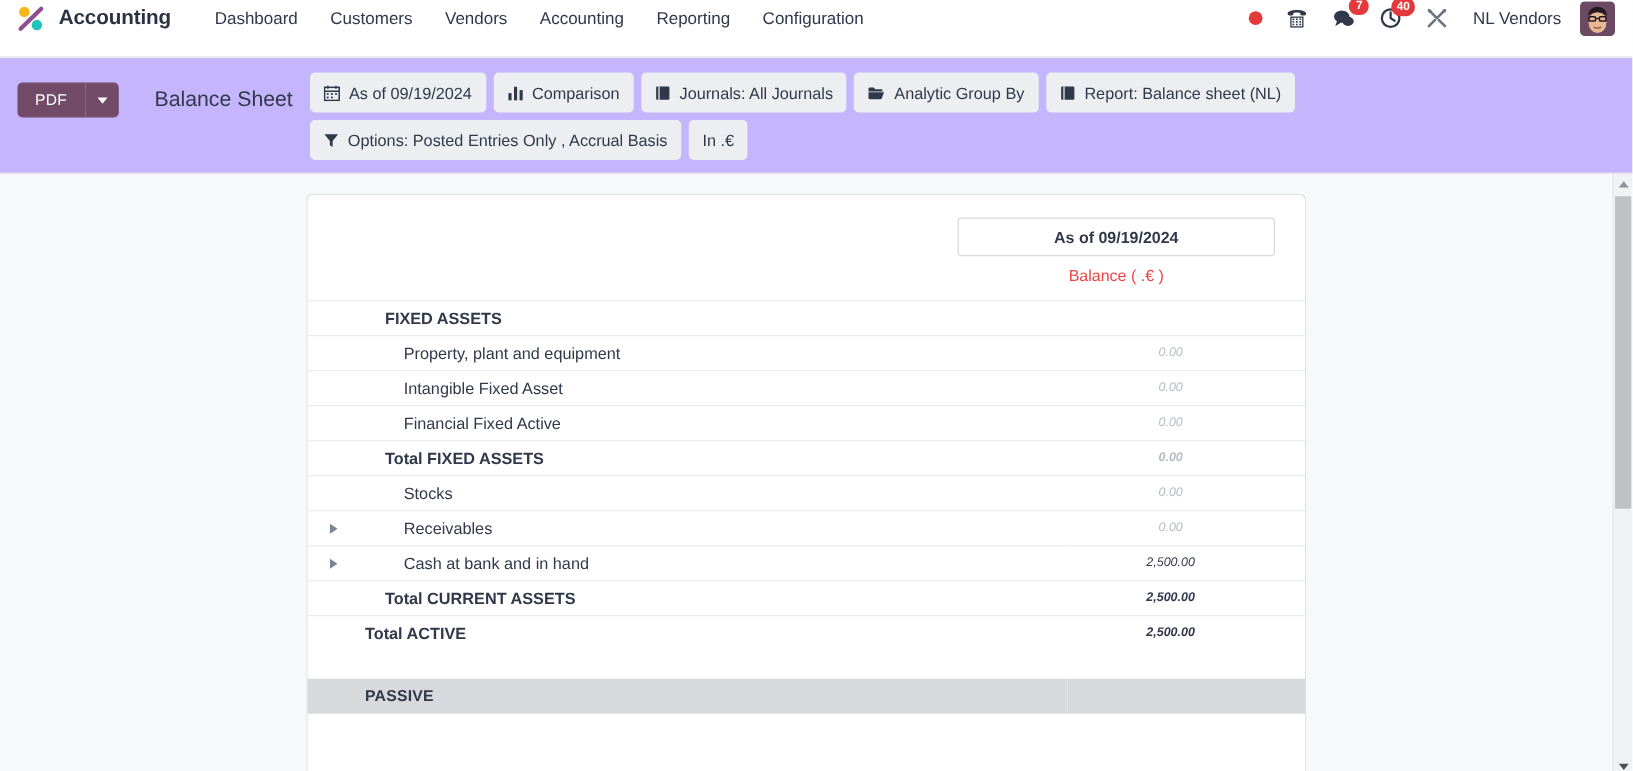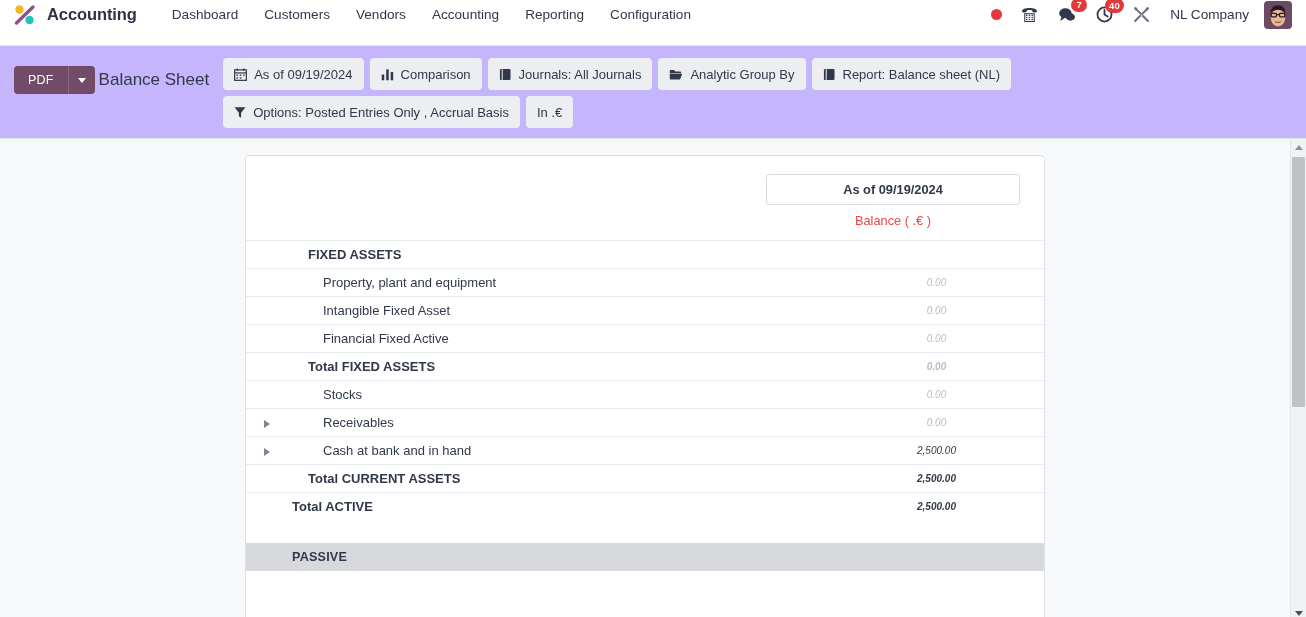--- a/index.html
+++ b/index.html
@@ -135,21 +135,21 @@
   }
   .caret-down {
     width: 0; height: 0;
     border-left: 4px solid transparent;
     border-right: 4px solid transparent;
     border-top: 5px solid #ffffff;
   }
   .page-title {
     font-size: 17px;
     color: #31384a;
-    margin-left: 4px;
+    margin-left: 29px;
     font-weight: 400;
     white-space: nowrap;
   }
   .cp-filters {
     display: flex;
     flex-wrap: wrap;
     gap: 6px;
     margin-left: 14px;
     align-content: flex-start;
     padding-top: 4px;
@@ -376,21 +376,21 @@
 
     <div class="nav-sys-icon">
       <svg width="19" height="19" viewBox="0 0 20 20" xmlns="http://www.w3.org/2000/svg">
         <path d="M3.3 3.3 L9.6 9.6 M11.5 11.5 L16.8 16.8" stroke="#6b7280" stroke-width="2.2" stroke-linecap="round"></path>
         <path d="M16.8 3.3 L10.4 9.6 M8.5 11.5 L3.3 16.8" stroke="#6b7280" stroke-width="2.2" stroke-linecap="round"></path>
         <circle cx="4.2" cy="4.2" r="1.5" fill="#6b7280"></circle>
         <circle cx="15.9" cy="4.2" r="1.5" fill="#6b7280"></circle>
       </svg>
     </div>
 
-    <div class="company-name">NL Company</div>
+    <div class="company-name">NL Vendors</div>
 
     <div class="avatar">
       <svg viewBox="0 0 28 28" width="28" height="28" xmlns="http://www.w3.org/2000/svg">
         <rect width="28" height="28" fill="#6d4a63"></rect>
         <ellipse cx="14" cy="17" rx="7.2" ry="8.4" fill="#e8b894"></ellipse>
         <path d="M6.4 11.5 Q7 4.5 14 4.3 Q21 4.5 21.6 11.5 Q18 8.6 14 8.8 Q10 8.6 6.4 11.5 Z" fill="#241a20"></path>
         <rect x="7.2" y="12.4" width="5.2" height="3.4" rx="0.7" fill="none" stroke="#241a20" stroke-width="1.2"></rect>
         <rect x="15.6" y="12.4" width="5.2" height="3.4" rx="0.7" fill="none" stroke="#241a20" stroke-width="1.2"></rect>
         <line x1="12.4" y1="13.7" x2="15.6" y2="13.7" stroke="#241a20" stroke-width="1.2"></line>
         <path d="M11 20.6 Q14 22.4 17 20.6" stroke="#7d5140" stroke-width="1.1" fill="none"></path>

